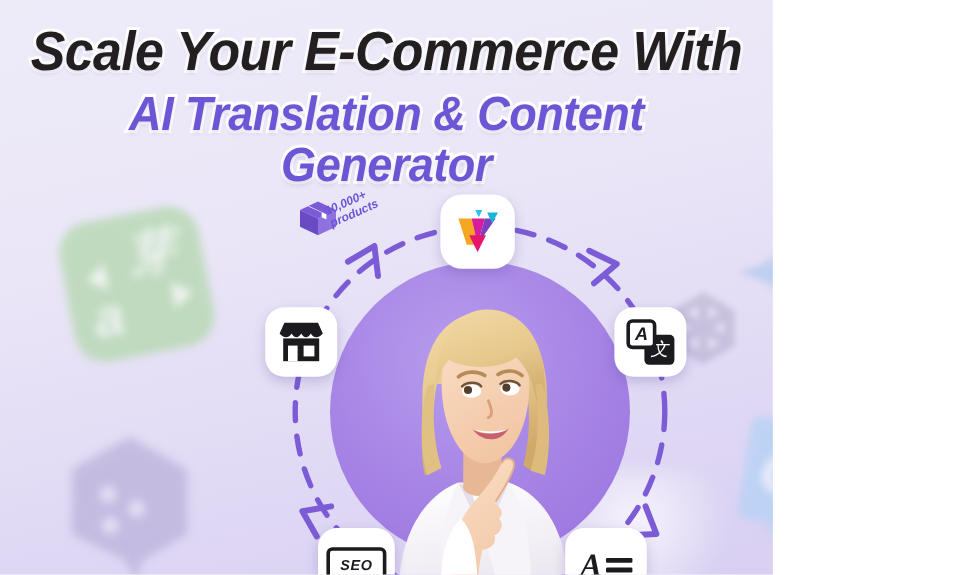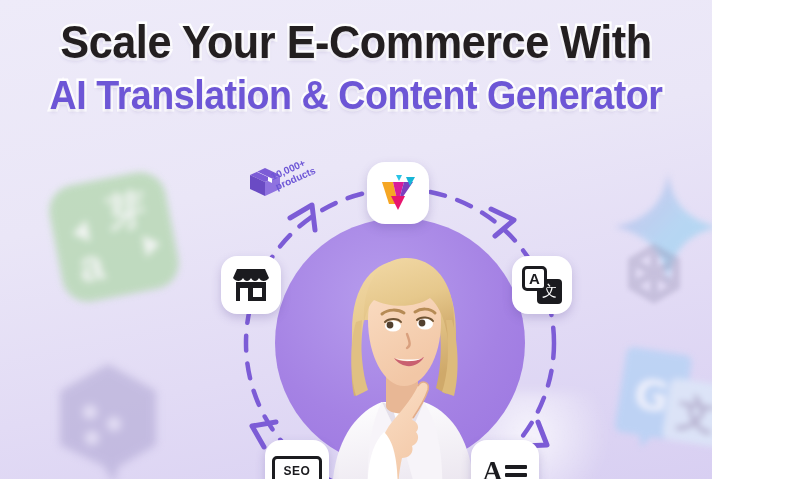--- a/index.html
+++ b/index.html
@@ -8,24 +8,25 @@
   }
   body {
     width: 800px;
     height: 479px;
     overflow: hidden;
     font-family: "Liberation Sans", sans-serif;
   }
 
   .banner {
     position: relative;
-    width: 712px;
+    width: 644px;
     height: 479px;
     overflow: hidden;
     background: linear-gradient(168deg, #eeebf9 0%, #eae6f7 38%, #e2dbf5 68%, #d8cff2 100%);
+    font-style: italic;
   }
 
   
   .bg-deco {
     position: absolute;
     pointer-events: none;
   }
 
   .deco-gtranslate-green {
     left: 55px;

